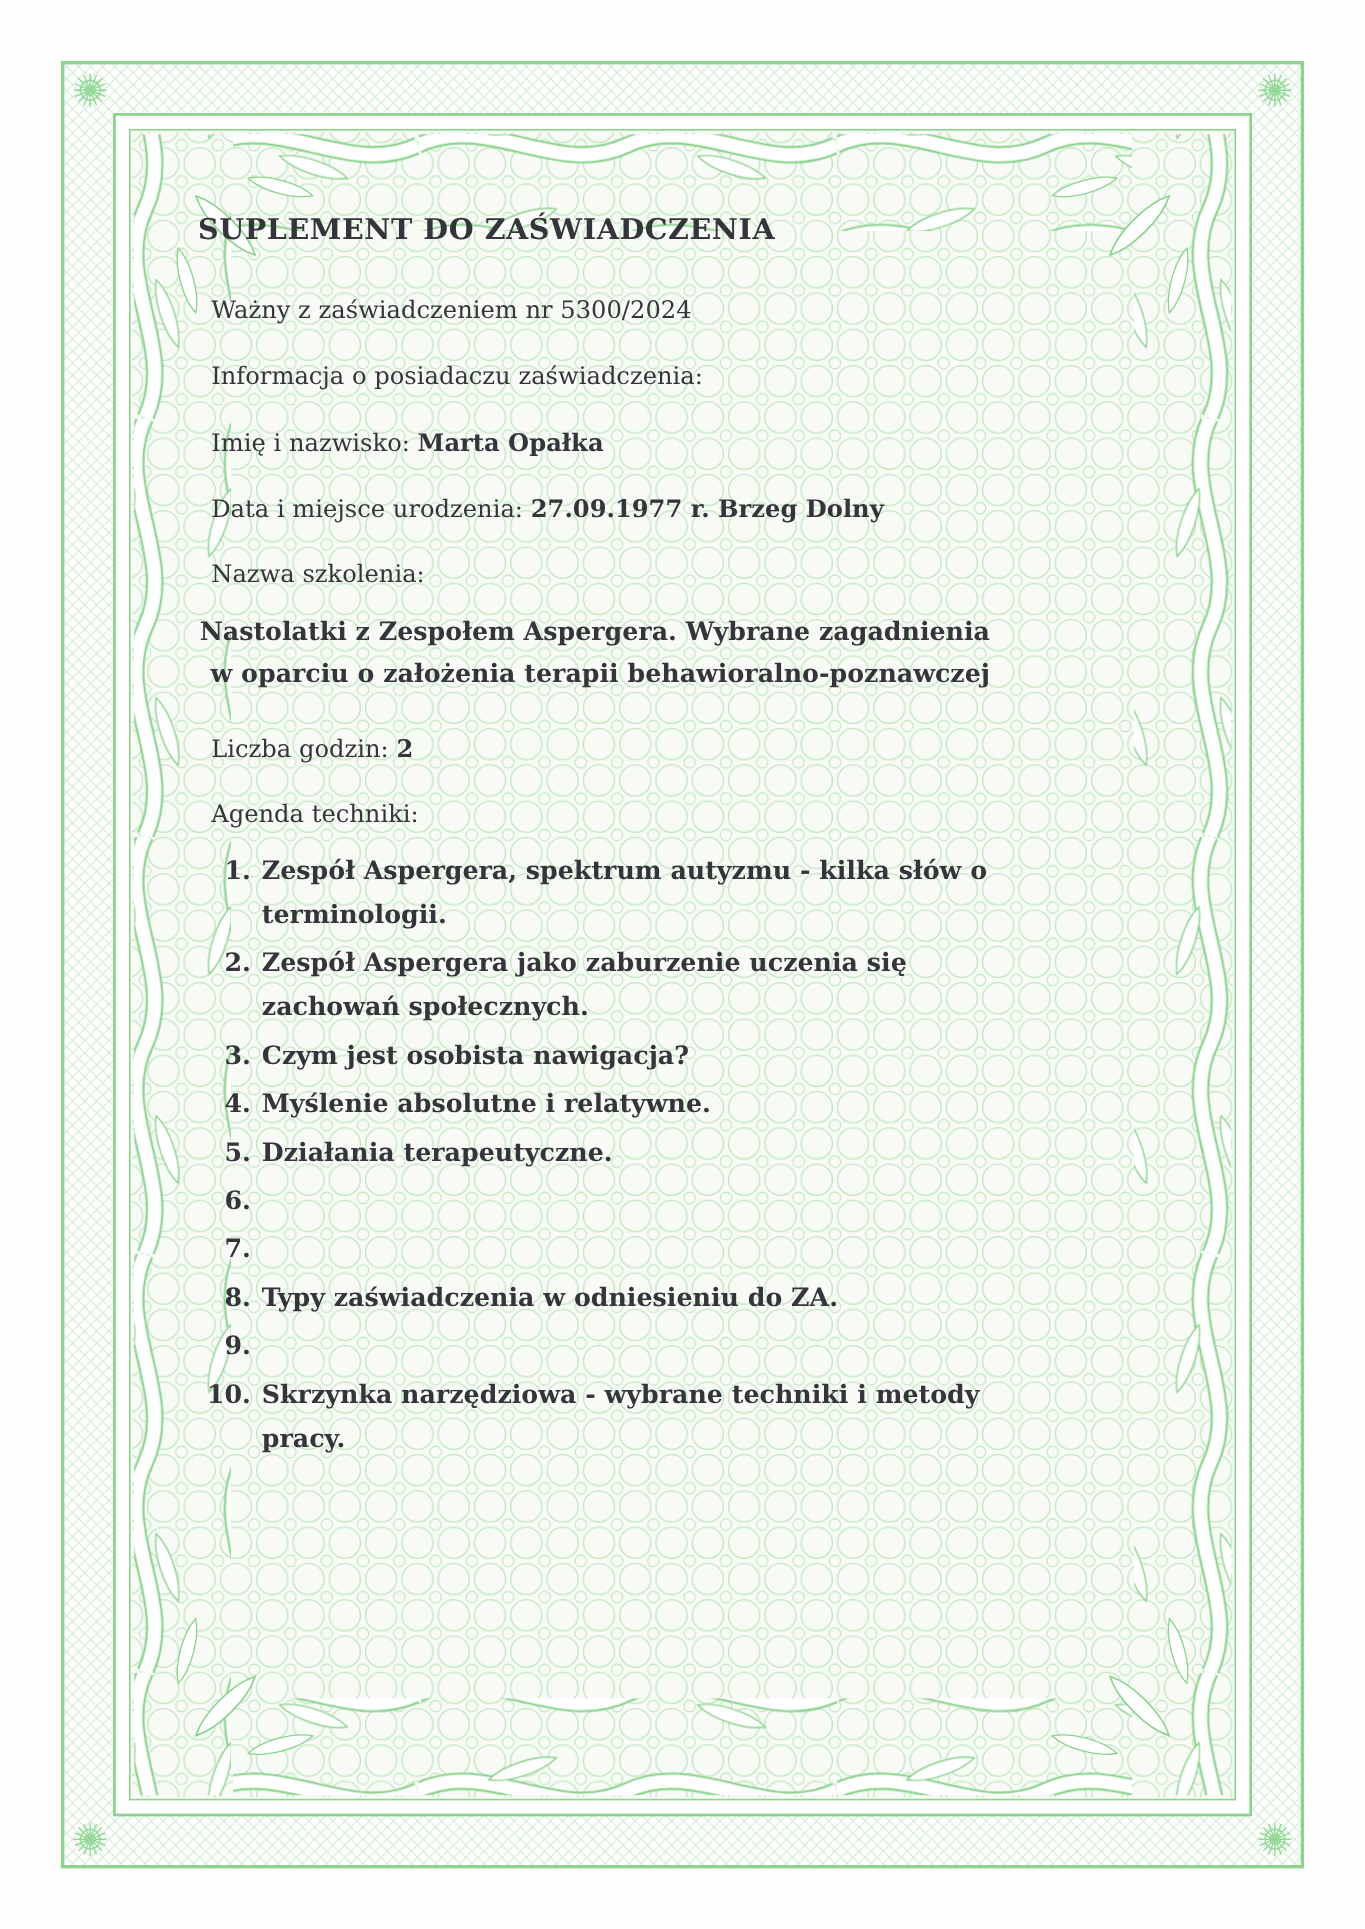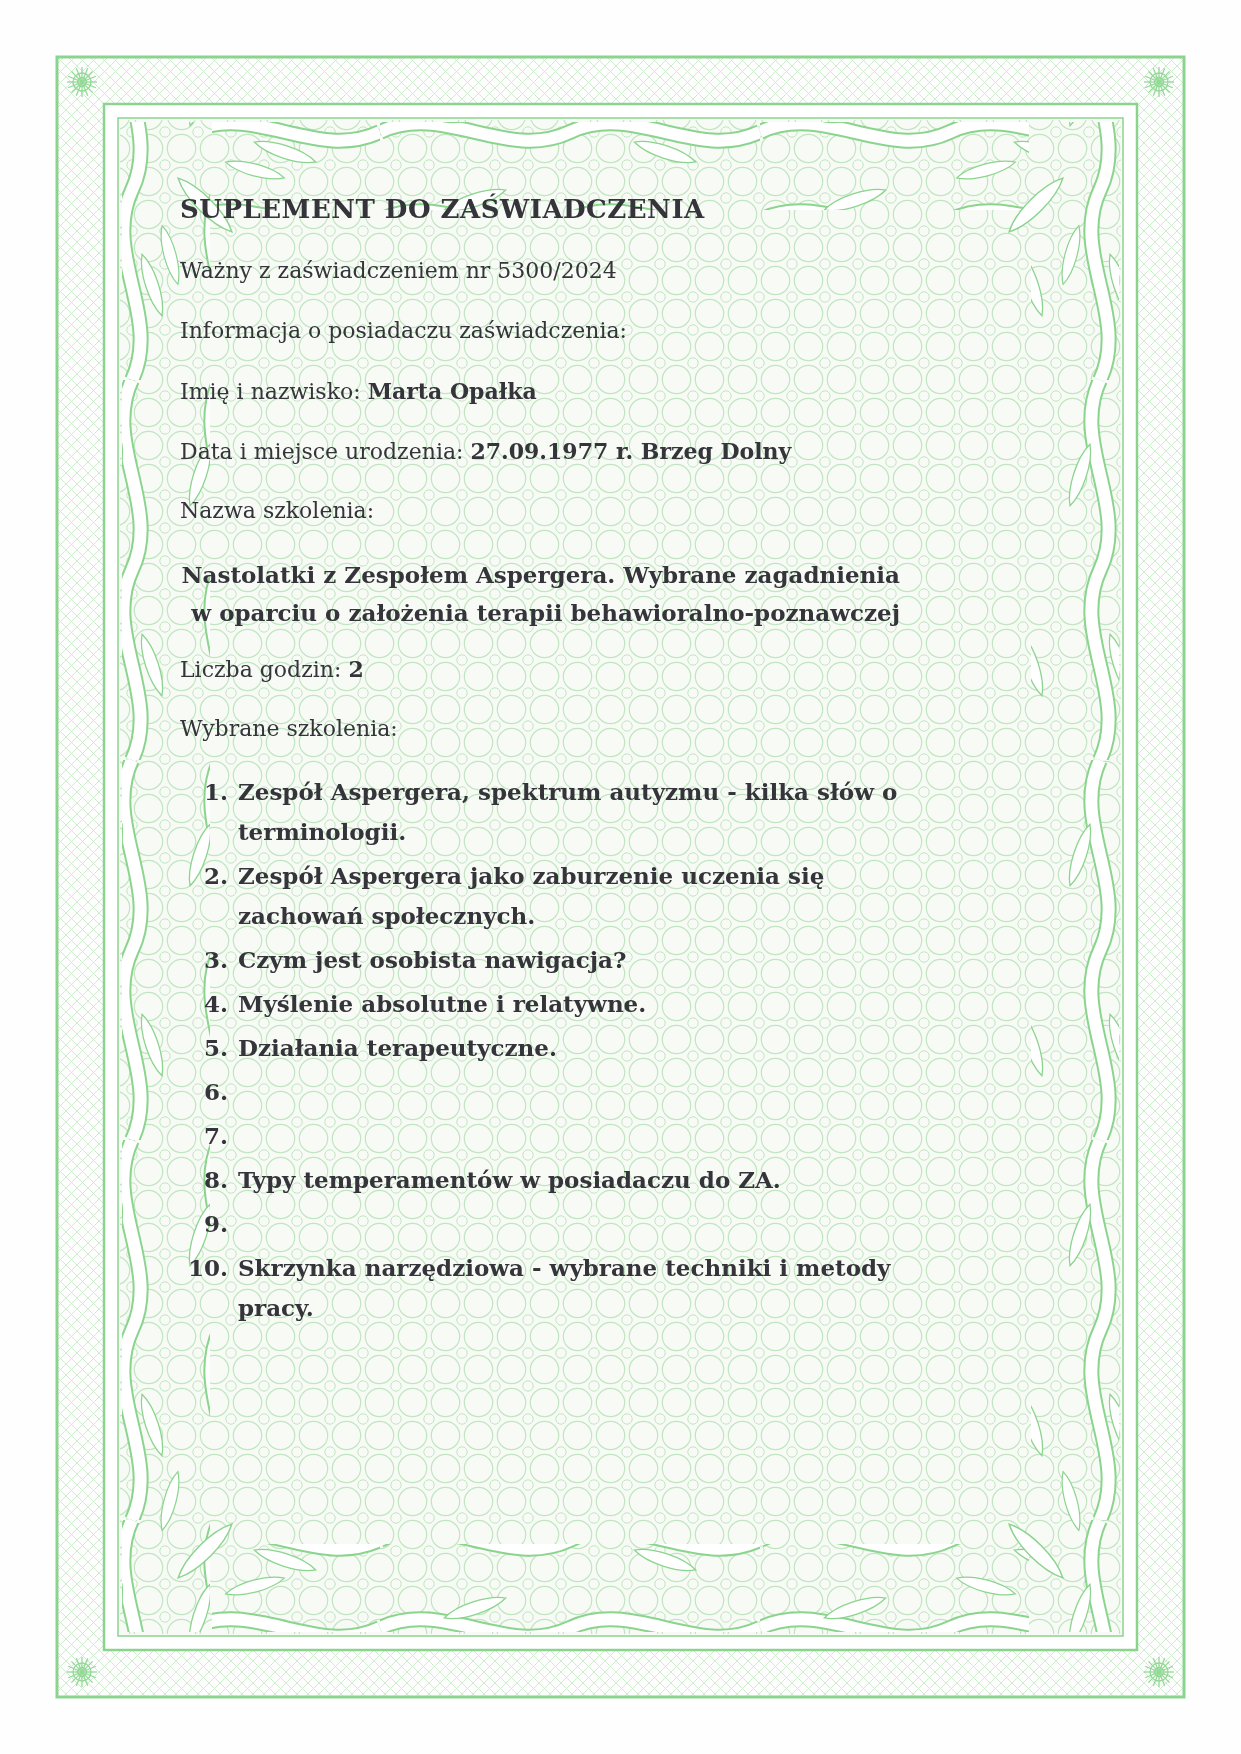--- a/index.html
+++ b/index.html
@@ -6,21 +6,21 @@
   .page{
     position:relative;
     width:1241px;height:1754px;
     background:#fefefe;
     overflow:hidden;
     font-family:"DejaVu Serif","Liberation Serif",serif;
     color:#34343a;
   }
   svg.deco{position:absolute;left:0;top:0;}
   .content{position:absolute;left:0;top:0;width:1106px;height:1754px;}
-  .line{position:absolute;left:180px;margin:0;font-size:22px;white-space:nowrap;}
+  .line{position:absolute;left:180px;margin:12px;font-size:22px;white-space:nowrap;}
   .line b{font-weight:700;}
   .title{position:absolute;left:180px;top:194px;margin:0;font-size:26px;font-weight:700;letter-spacing:.5px;}
   .training{position:absolute;left:180px;top:556px;margin:0;width:720px;
     font-size:23px;font-weight:700;line-height:38px;text-align:right;}
   .agenda{position:absolute;left:180px;top:772px;width:740px;margin:0;padding:0;list-style:none;}
   .agenda li{display:flex;margin:0 0 4px 0;font-size:23px;font-weight:700;line-height:40px;}
   .agenda .num{flex:0 0 48px;text-align:right;margin-right:10px;}
   .agenda .txt{width:660px;}
 </style>
 </head>
@@ -112,21 +112,21 @@
     <p class="line" style="top:318px">Informacja o posiadaczu zaświadczenia:</p>
 
     <p class="line" style="top:438px"><span>Data i miejsce urodzenia:</span> <b>27.09.1977 r. Brzeg Dolny</b></p>
 
     <p class="line" style="top:498px">Nazwa szkolenia:</p>
 
     <p class="training">Nastolatki z Zespołem Aspergera. Wybrane zagadnienia w oparciu o założenia terapii behawioralno-poznawczej</p>
 
     <p class="line" style="top:656px"><span>Liczba godzin:</span> <b>2</b></p>
 
-    <p class="line" style="top:716px">Wybrane szkolenia:</p>
+    <p class="line" style="top:716px">Agenda techniki:</p>
 
     <ol class="agenda">
       <li>
           <span class="num">1.</span>
           <span class="txt">Zespół Aspergera, spektrum autyzmu - kilka słów o terminologii.</span>
         </li>
       <li>
           <span class="num">2.</span>
           <span class="txt">Zespół Aspergera jako zaburzenie uczenia się zachowań społecznych.</span>
         </li>
@@ -143,21 +143,21 @@
           <span class="txt">Działania terapeutyczne.</span>
         </li>
       <li>
           <span class="num">6.</span>
         </li>
       <li>
           <span class="num">7.</span>
         </li>
       <li>
           <span class="num">8.</span>
-          <span class="txt">Typy temperamentów w posiadaczu do ZA.</span>
+          <span class="txt">Typy zaświadczenia w odniesieniu do ZA.</span>
         </li>
       <li>
           <span class="num">9.</span>
         </li>
       <li>
           <span class="num">10.</span>
           <span class="txt">Skrzynka narzędziowa - wybrane techniki i metody pracy.</span>
         </li>
     </ol>
   </div>

